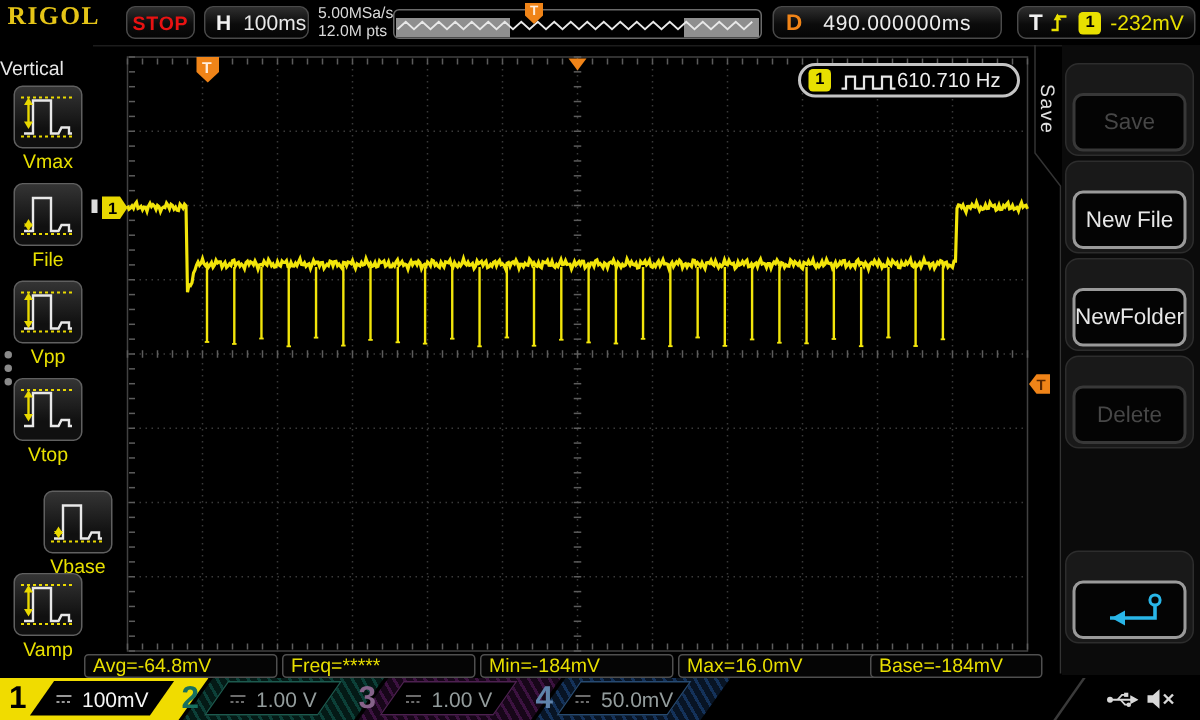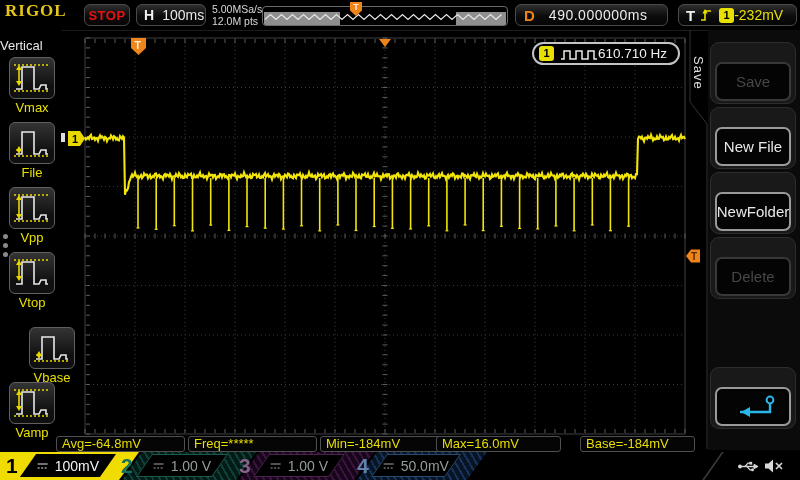--- a/index.html
+++ b/index.html
@@ -20,21 +20,21 @@
   .posbar{left:262px;top:6px;width:246px;height:20px;border:1px solid #6a6a6a;border-radius:4px;
     background:#000;position:absolute;box-sizing:border-box;overflow:hidden;}
   .pb-gray{position:absolute;top:5px;height:13px;background:#8f8f8f;}
   .dbox{left:515px;width:153px;}
   .dbox .d{color:#f08418;font-weight:bold;font-size:15px;margin-left:8px;}
   .dbox .dv{color:#ececec;font-size:14px;margin-left:14px;letter-spacing:.5px;}
   .tbox{left:678px;width:119px;}
   .tbox .t{color:#f0f0f0;font-weight:bold;font-size:15px;margin-left:7px;}
   .chbadge{display:inline-block;width:15px;height:15px;background:#e8e000;color:#000;border-radius:3px;
     font-size:11px;font-weight:bold;text-align:center;line-height:15px;}
-  .tbox .lvl{color:#e8e000;font-size:14px;margin-left:0;}
+  .tbox .lvl{color:#e8e000;font-size:14px;margin-left:6px;}
   .pennant{position:absolute;width:12px;height:14px;}
   .pennant .flag{position:absolute;inset:0;background:#f08418;
     clip-path:polygon(0 0,100% 0,100% 60%,50% 100%,0 60%);}
   .pennant .tl{position:absolute;width:100%;text-align:center;top:0;font-size:9px;font-weight:bold;color:#ffeedd;}
   
   #leftmenu{position:absolute;left:0;top:30px;width:62px;height:420px;background:#000;}
   .lm-title{position:absolute;left:0;top:8px;width:62px;text-align:left;color:#e8e8e8;font-size:13px;}
   .meas-item{position:absolute;left:9px;width:46px;text-align:center;}
   .meas-btn{width:46px;height:42px;border:1px solid #606060;border-radius:6px;box-sizing:border-box;
     background:linear-gradient(180deg,#343434,#101010 70%);}
@@ -596,21 +596,21 @@
             <path d="M44,9.5 V18 H14" stroke="#29b6e8" stroke-width="2.4" fill="none"></path>
             <path d="M15,18 l9,-5 v10 z" fill="#29b6e8"></path>
           </svg>
         </div>
       </div>
     </div>
 
   <div class="meas-box" style="left:56px;width:129px;">Avg=-64.8mV</div>
   <div class="meas-box" style="left:188px;width:129px;">Freq=*****</div>
   <div class="meas-box" style="left:320px;width:129px;">Min=-184mV</div>
-  <div class="meas-box" style="left:436px;width:125px;">Max=16.0mV</div>
+  <div class="meas-box" style="left:452px;width:151px;">Max=16.0mV</div>
   <div class="meas-box" style="left:580px;width:115px;">Base=-184mV</div>
 
   <div id="chanbar">
     <div class="zone" style="background:#f0dc00;clip-path:polygon(0px 0px,139px 0px,119px 28px,0px 28px);"></div>
     <div class="zone" style="background:repeating-linear-gradient(60deg,#0c4038 0 2px,#041a16 2px 6px);clip-path:polygon(142px 0px,256px 0px,236px 28px,122px 28px);"></div>
     <div class="zone" style="background:repeating-linear-gradient(60deg,#3c1240 0 2px,#170619 2px 6px);clip-path:polygon(259px 0px,374px 0px,354px 28px,239px 28px);"></div>
     <div class="zone" style="background:repeating-linear-gradient(60deg,#14325a 0 2px,#081424 2px 6px);clip-path:polygon(377px 0px,487px 0px,467px 28px,357px 28px);"></div>
 
     <div class="ch-num" style="left:6px;color:#000;">1</div>
     <div class="vbox" style="left:28px;width:80px;">

